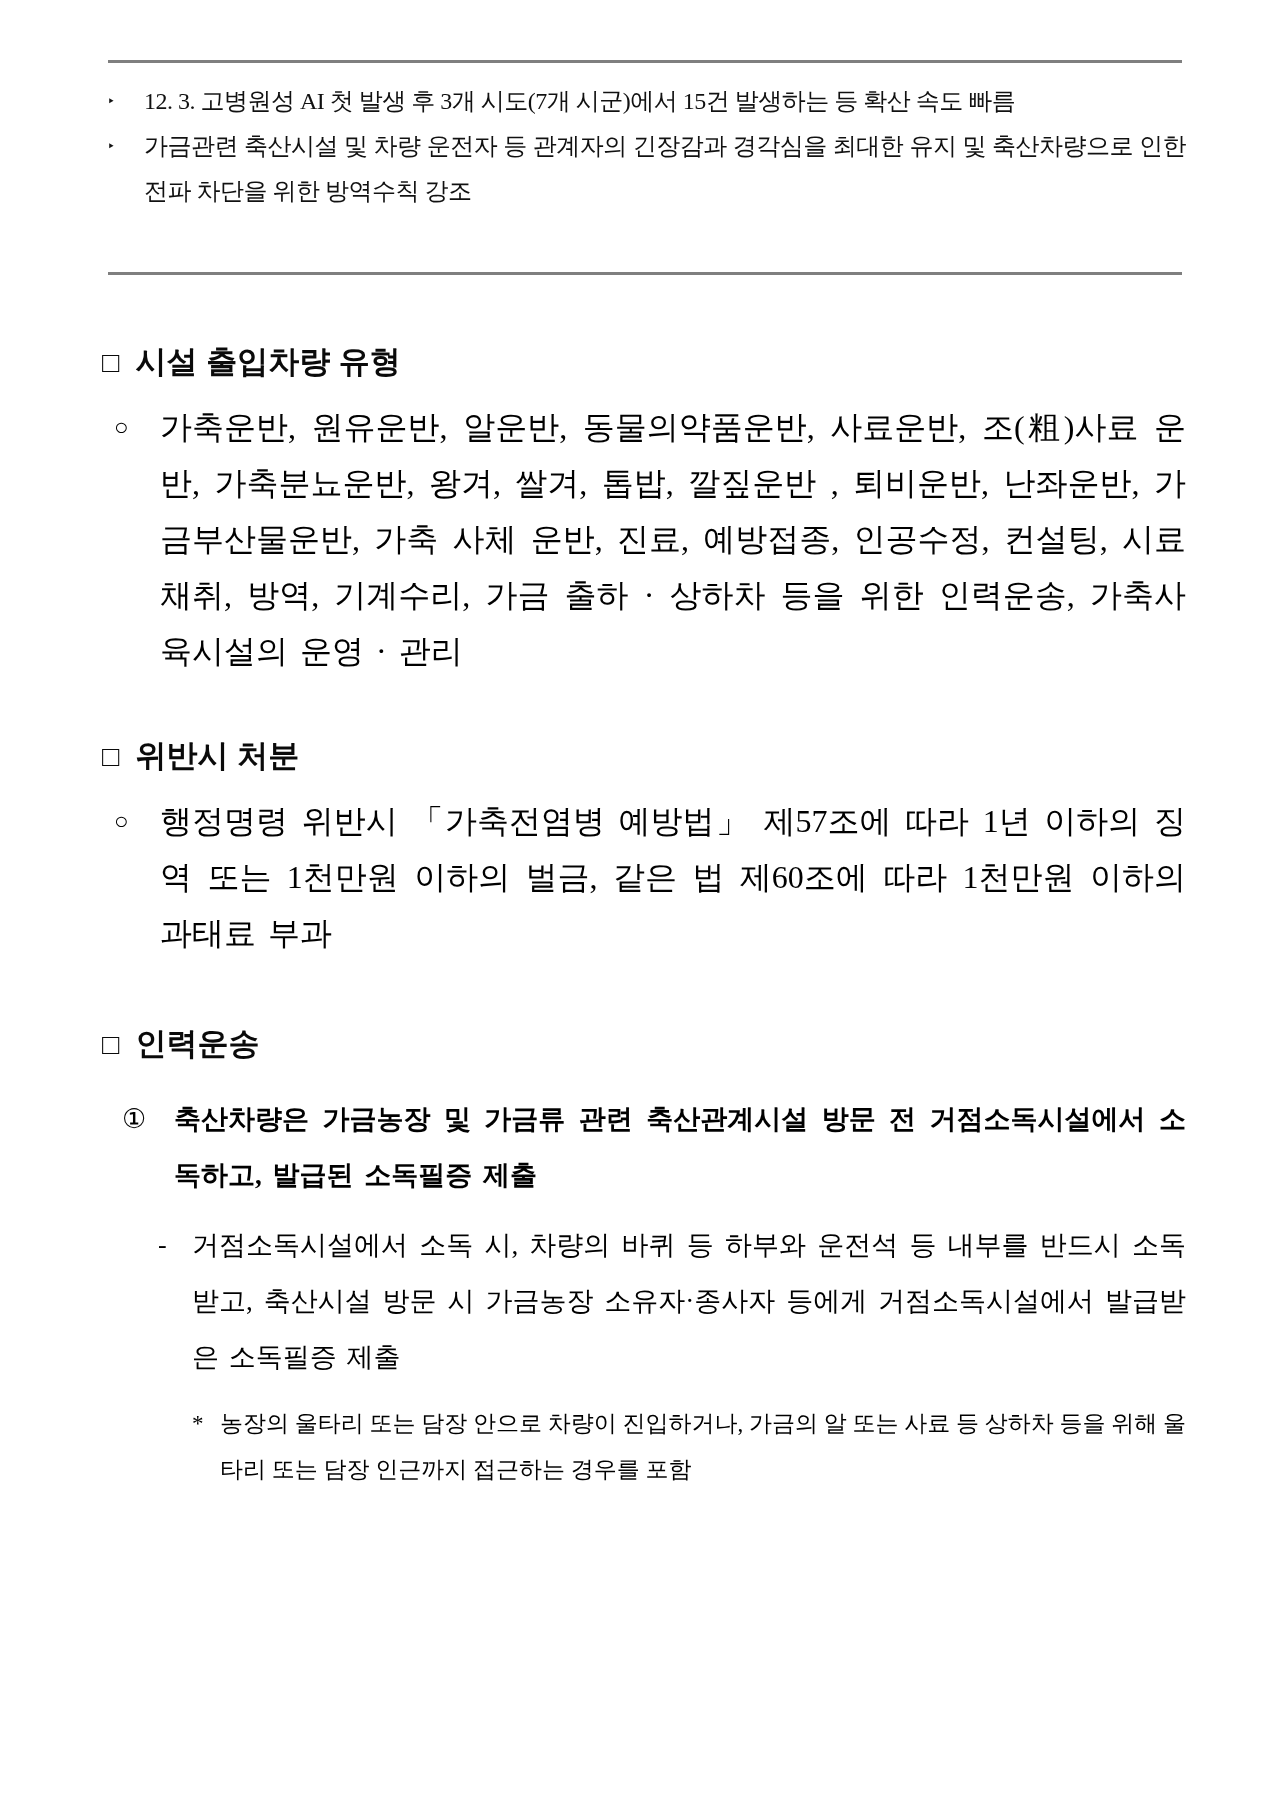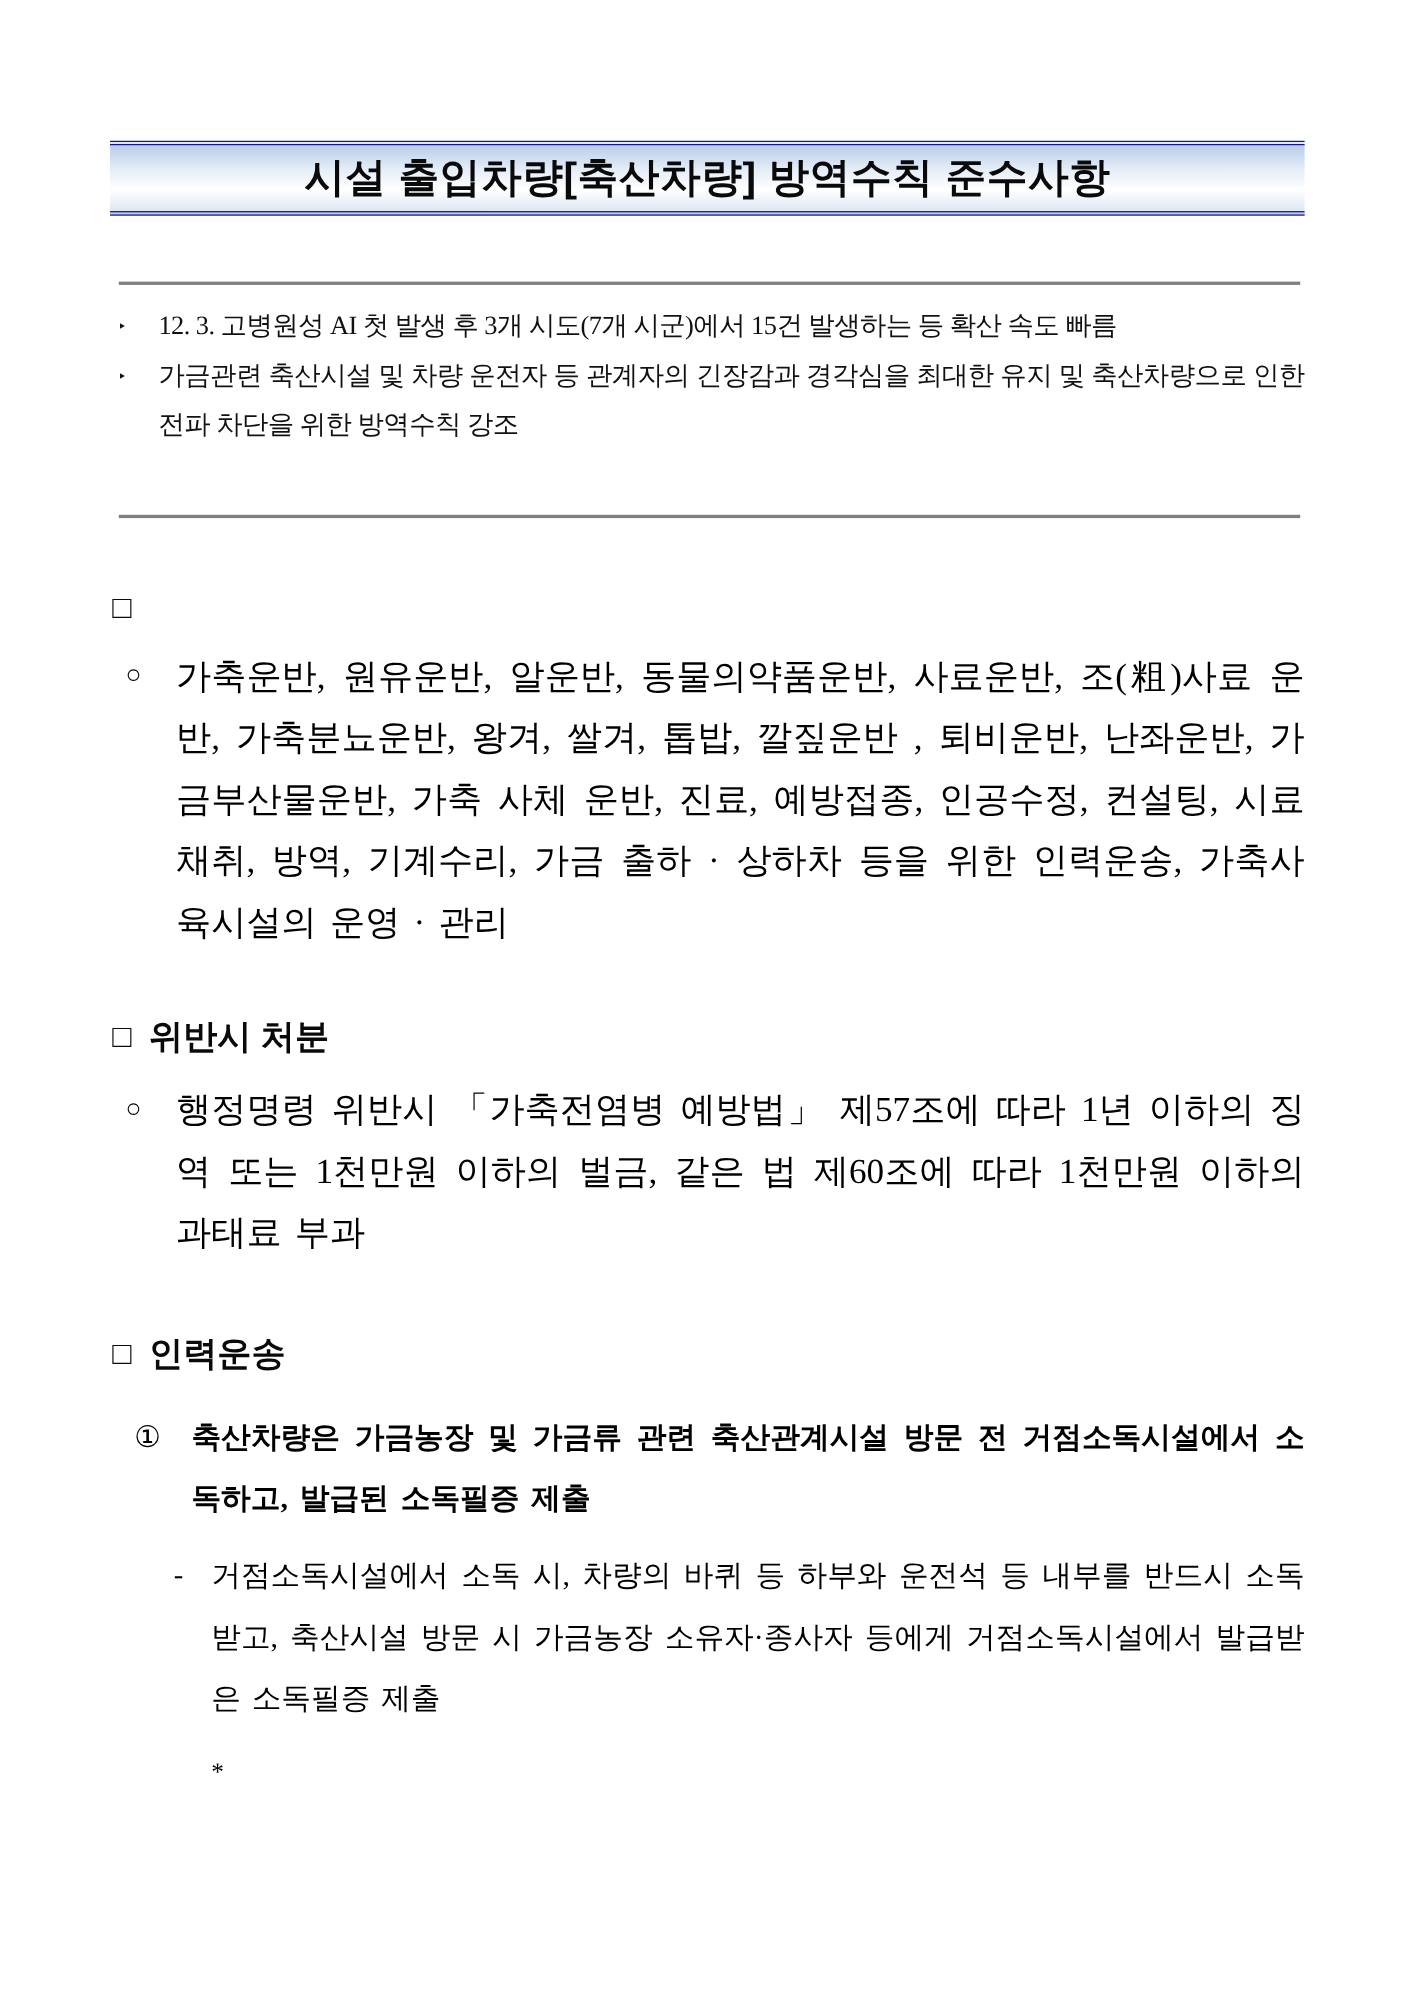--- a/index.html
+++ b/index.html
@@ -175,41 +175,39 @@
     line-height: 46px;
     text-align: justify;
   }
 </style>
 </head>
 <body>
 
 <div class="page">
   <div class="content">
 
-    <div class="banner">
-      <div class="banner-title">시설 출입차량[축산차량] 방역수칙 준수사항</div>
-    </div>
 
     <div class="hr hr-top"></div>
 
     <div class="bullets">
       <div class="bullet-row">
         <span class="bullet-marker">‣</span>
         <span class="bullet-text">12. 3. 고병원성 AI 첫 발생 후 3개 시도(7개 시군)에서 15건 발생하는 등 확산 속도 빠름</span>
       </div>
       <div class="bullet-row">
         <span class="bullet-marker">‣</span>
         <span class="bullet-text">가금관련 축산시설 및 차량 운전자 등 관계자의 긴장감과 경각심을 최대한 유지 및 축산차량으로 인한 전파 차단을 위한 방역수칙 강조</span>
       </div>
     </div>
 
     <div class="hr hr-bottom"></div>
 
     <div class="section-heading heading-1">
       <span class="box-glyph">□</span>
+      <span>시설 출입차량 유형</span>
     </div>
     <div class="item-row">
       <span class="item-marker">○</span>
       <span class="item-text">가축운반, 원유운반, 알운반, 동물의약품운반, 사료운반, 조(粗)사료 운반, 가축분뇨운반, 왕겨, 쌀겨, 톱밥, 깔짚운반 , 퇴비운반, 난좌운반, 가금부산물운반, 가축 사체 운반, 진료, 예방접종, 인공수정, 컨설팅, 시료채취, 방역, 기계수리, 가금 출하 · 상하차 등을 위한 인력운송, 가축사육시설의 운영 · 관리</span>
     </div>
 
     <div class="section-heading heading-2">
       <span class="box-glyph">□</span>
       <span>위반시 처분</span>
     </div>
@@ -228,17 +226,18 @@
       <span class="num-text">축산차량은 가금농장 및 가금류 관련 축산관계시설 방문 전 거점소독시설에서 소독하고, 발급된 소독필증 제출</span>
     </div>
 
     <div class="dash-row">
       <span class="dash-marker">-</span>
       <span class="dash-text"><span>거점소독시설에서 소독 시, 차량의 바퀴 등 하부와 </span><span class="bold-seg">운전석 등 내부를 반드시 소독</span><span> 받고, 축산시설 방문 시 가금농장 소유자·종사자 등에게 거점소독시설에서 발급받은 소독필증 제출</span></span>
     </div>
 
     <div class="note-row">
       <span class="note-marker">*</span>
+      <span class="note-text">농장의 울타리 또는 담장 안으로 차량이 진입하거나, 가금의 알 또는 사료 등 상하차 등을 위해 울타리 또는 담장 인근까지 접근하는 경우를 포함</span>
     </div>
 
   </div>
 
 </div>
 
 </body></html>

